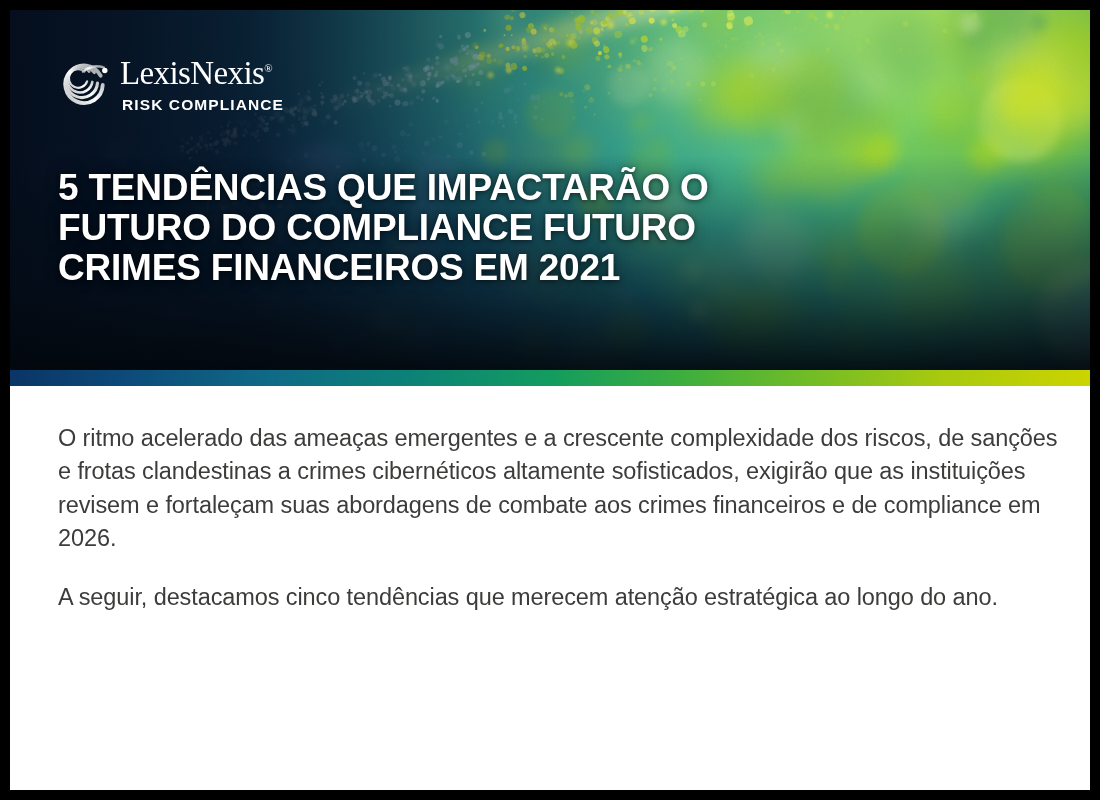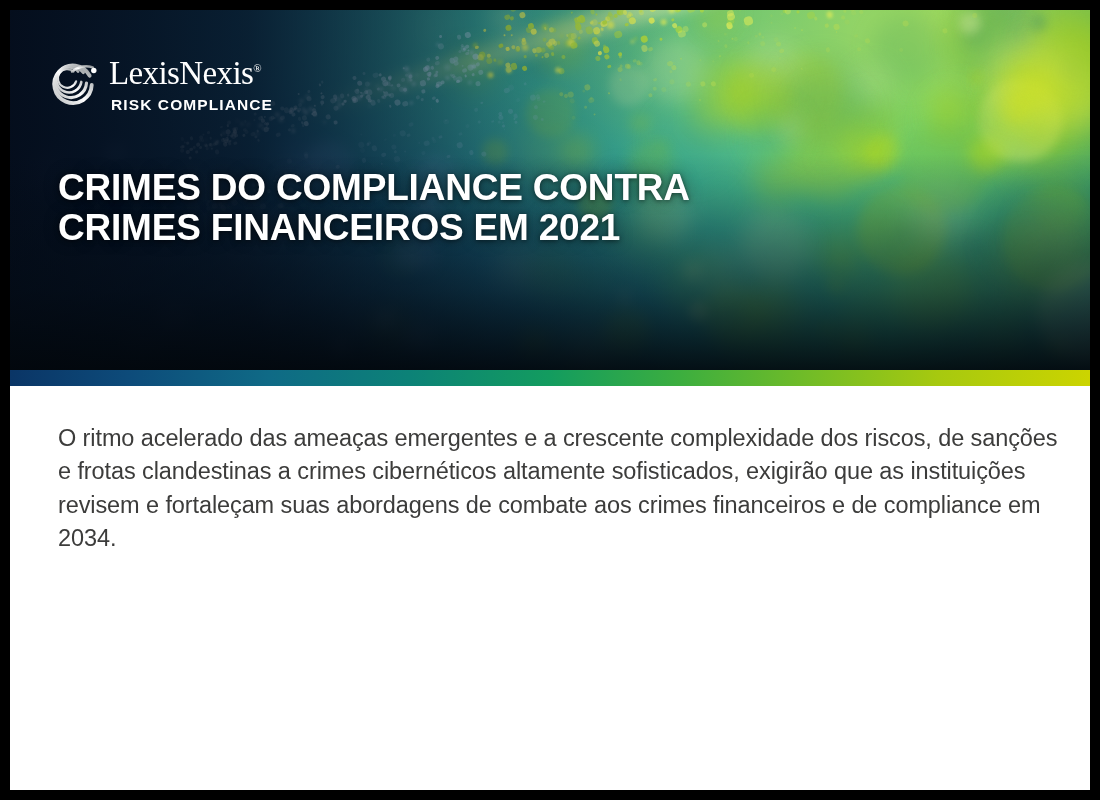--- a/index.html
+++ b/index.html
@@ -88,21 +88,21 @@
     filter: blur(7px);
   }
   .dot {
     position: absolute;
     border-radius: 50%;
   }
 
   
   .logo {
     position: absolute;
-    left: 37px;
+    left: 48px;
     top: 46px;
     display: flex;
     align-items: flex-start;
     z-index: 6;
   }
   .logo-mark {
     width: 52px;
     height: 52px;
     flex: 0 0 52px;
     margin-right: 10px;
@@ -991,25 +991,27 @@
 
           <circle cx="90" cy="24" r="5.2" fill="#ffffff"></circle>
         </svg>
         <div class="logo-words">
           <div class="logo-wordmark"><span>LexisNexis</span><span class="reg">®</span></div>
           <div class="logo-tagline">RISK COMPLIANCE</div>
         </div>
       </div>
 
       <div class="hero-title">
-        <div class="line">CRIMES DO COMPLIANCE CONTRA</div>
+        <div class="line">5 TENDÊNCIAS QUE IMPACTARÃO O</div>
+        <div class="line">FUTURO DO COMPLIANCE FUTURO</div>
         <div class="line">CRIMES FINANCEIROS EM 2021</div>
       </div>
     </div>
 
     <div class="divider"></div>
 
     <div class="content">
-      <p class="para">O ritmo acelerado das ameaças emergentes e a crescente complexidade dos riscos, de sanções e frotas clandestinas a crimes cibernéticos altamente sofisticados, exigirão que as instituições revisem e fortaleçam suas abordagens de combate aos crimes financeiros e de compliance em 2034.</p>
+      <p class="para">O ritmo acelerado das ameaças emergentes e a crescente complexidade dos riscos, de sanções e frotas clandestinas a crimes cibernéticos altamente sofisticados, exigirão que as instituições revisem e fortaleçam suas abordagens de combate aos crimes financeiros e de compliance em 2026.</p>
+      <p class="para">A seguir, destacamos cinco tendências  que merecem atenção estratégica  ao longo do ano.</p>
     </div>
 
   </div>
 </div>
 
 </body></html>

